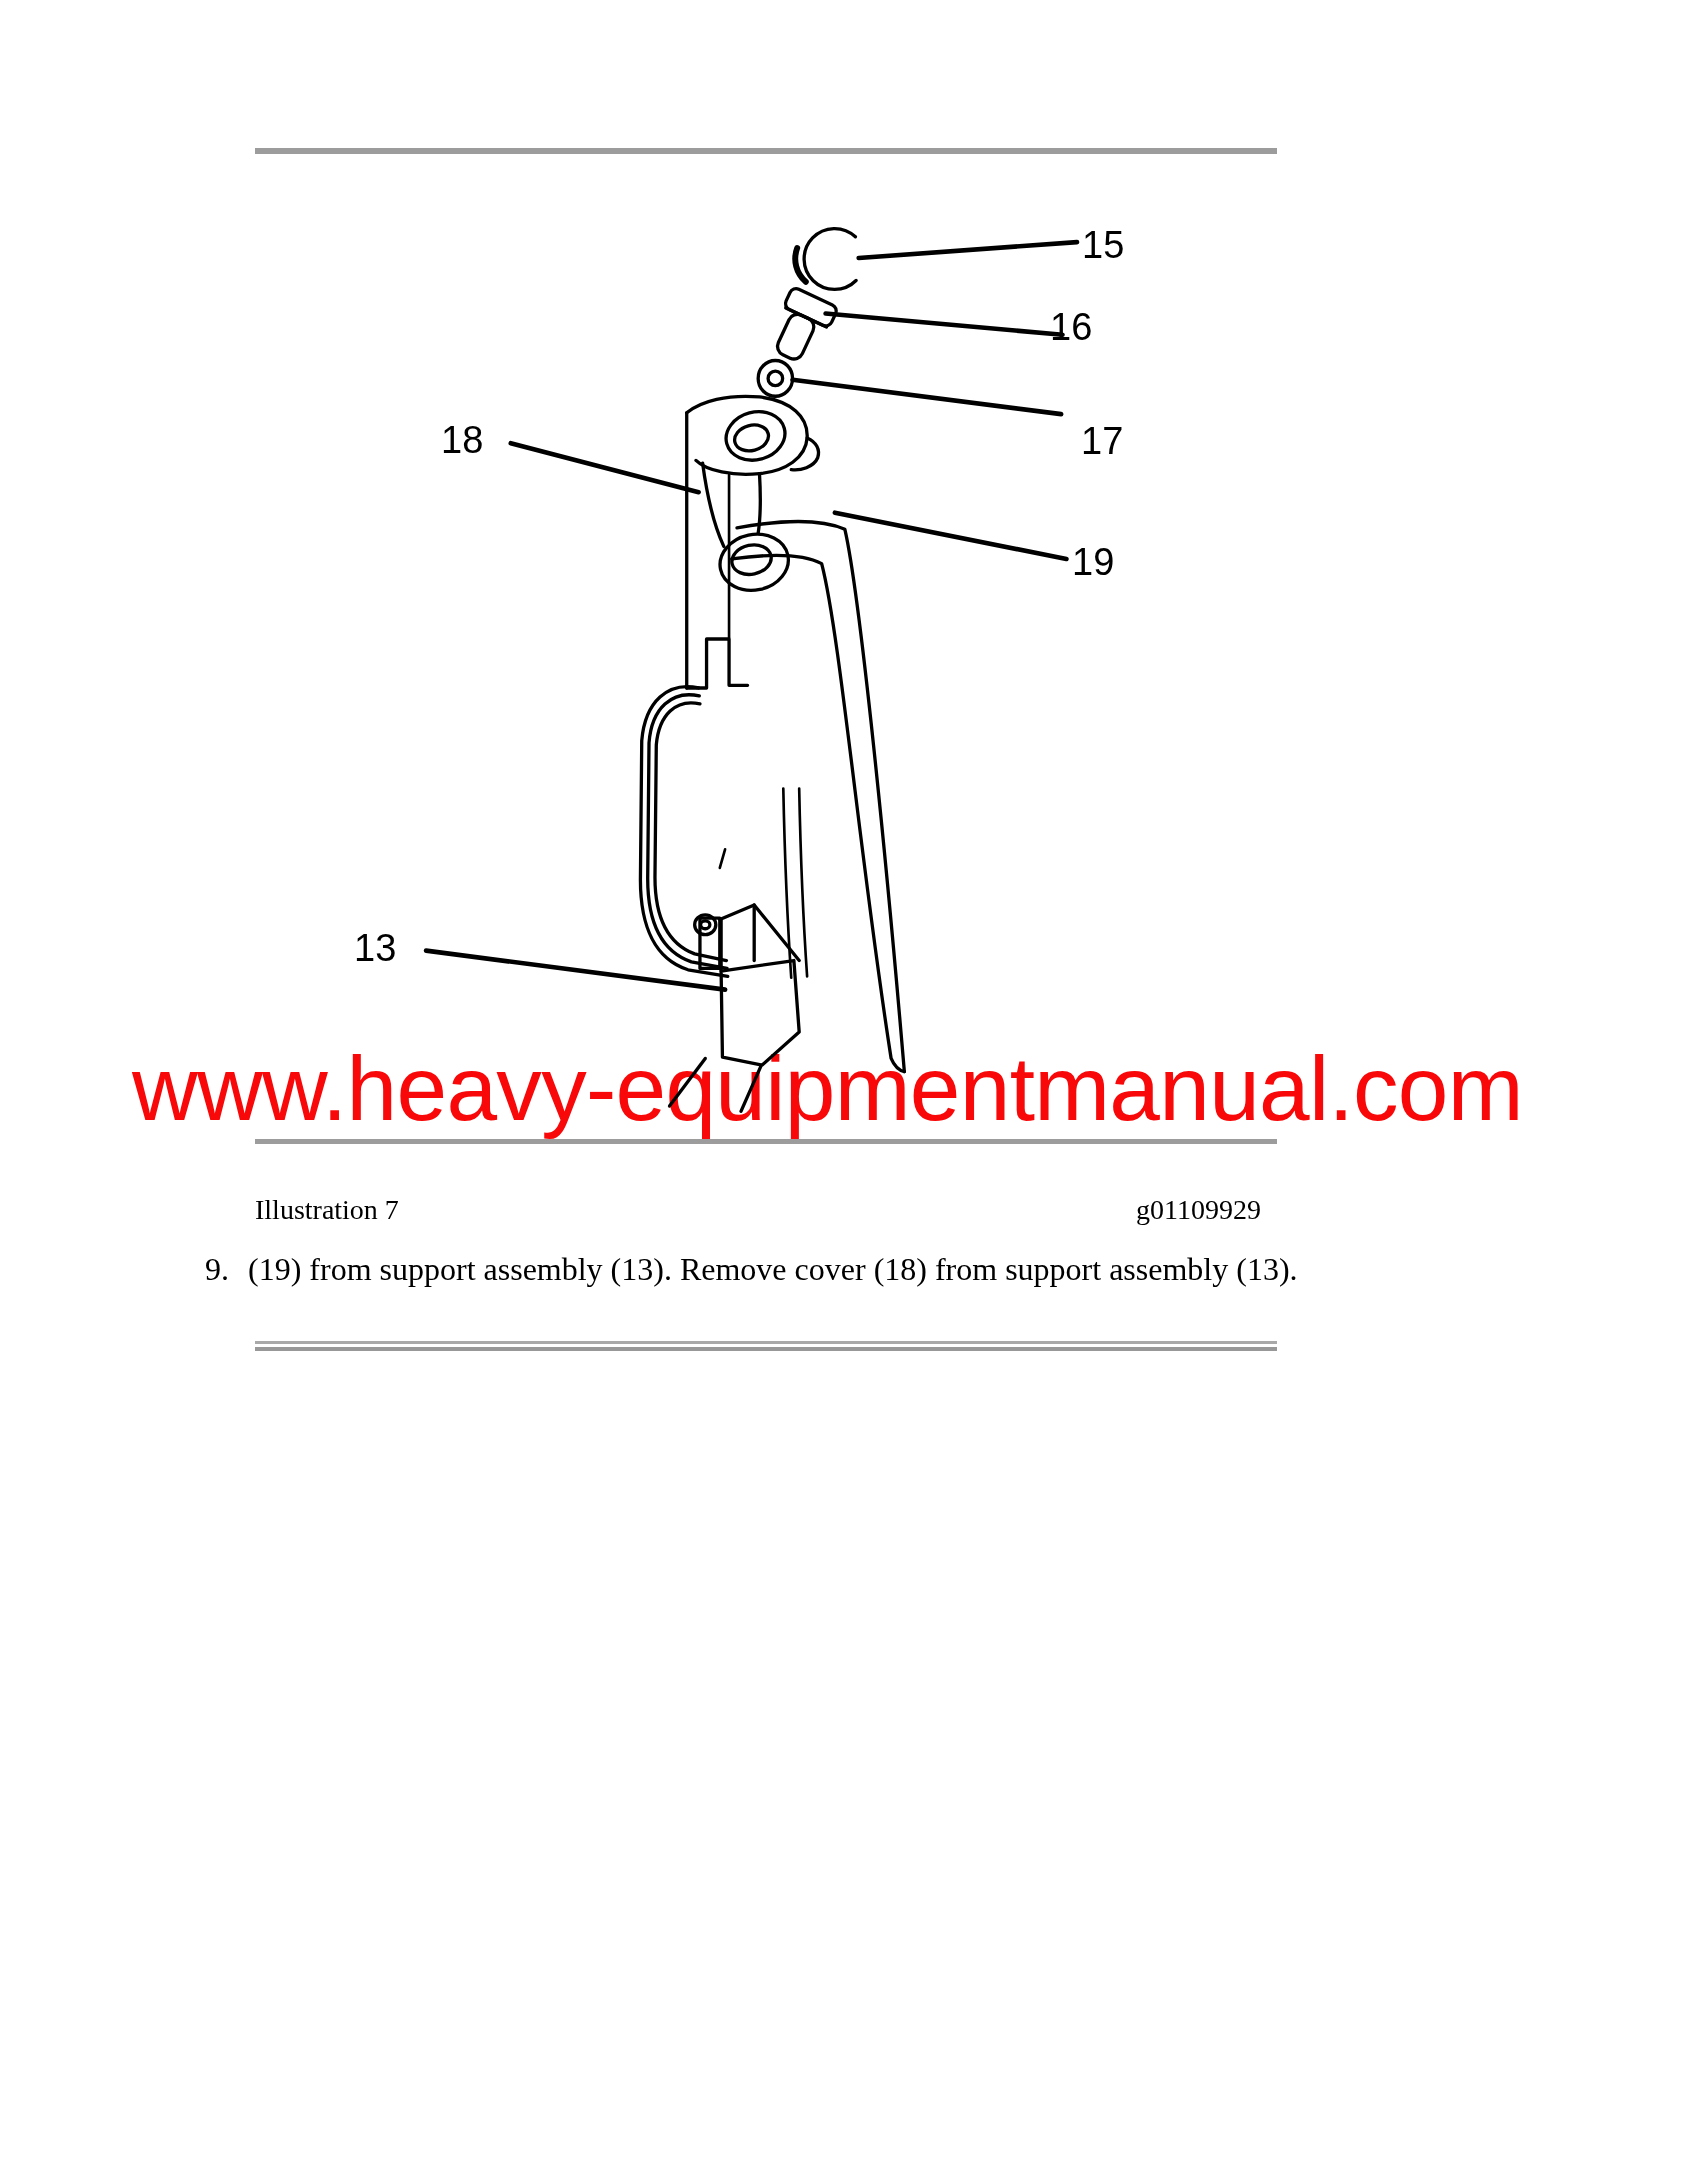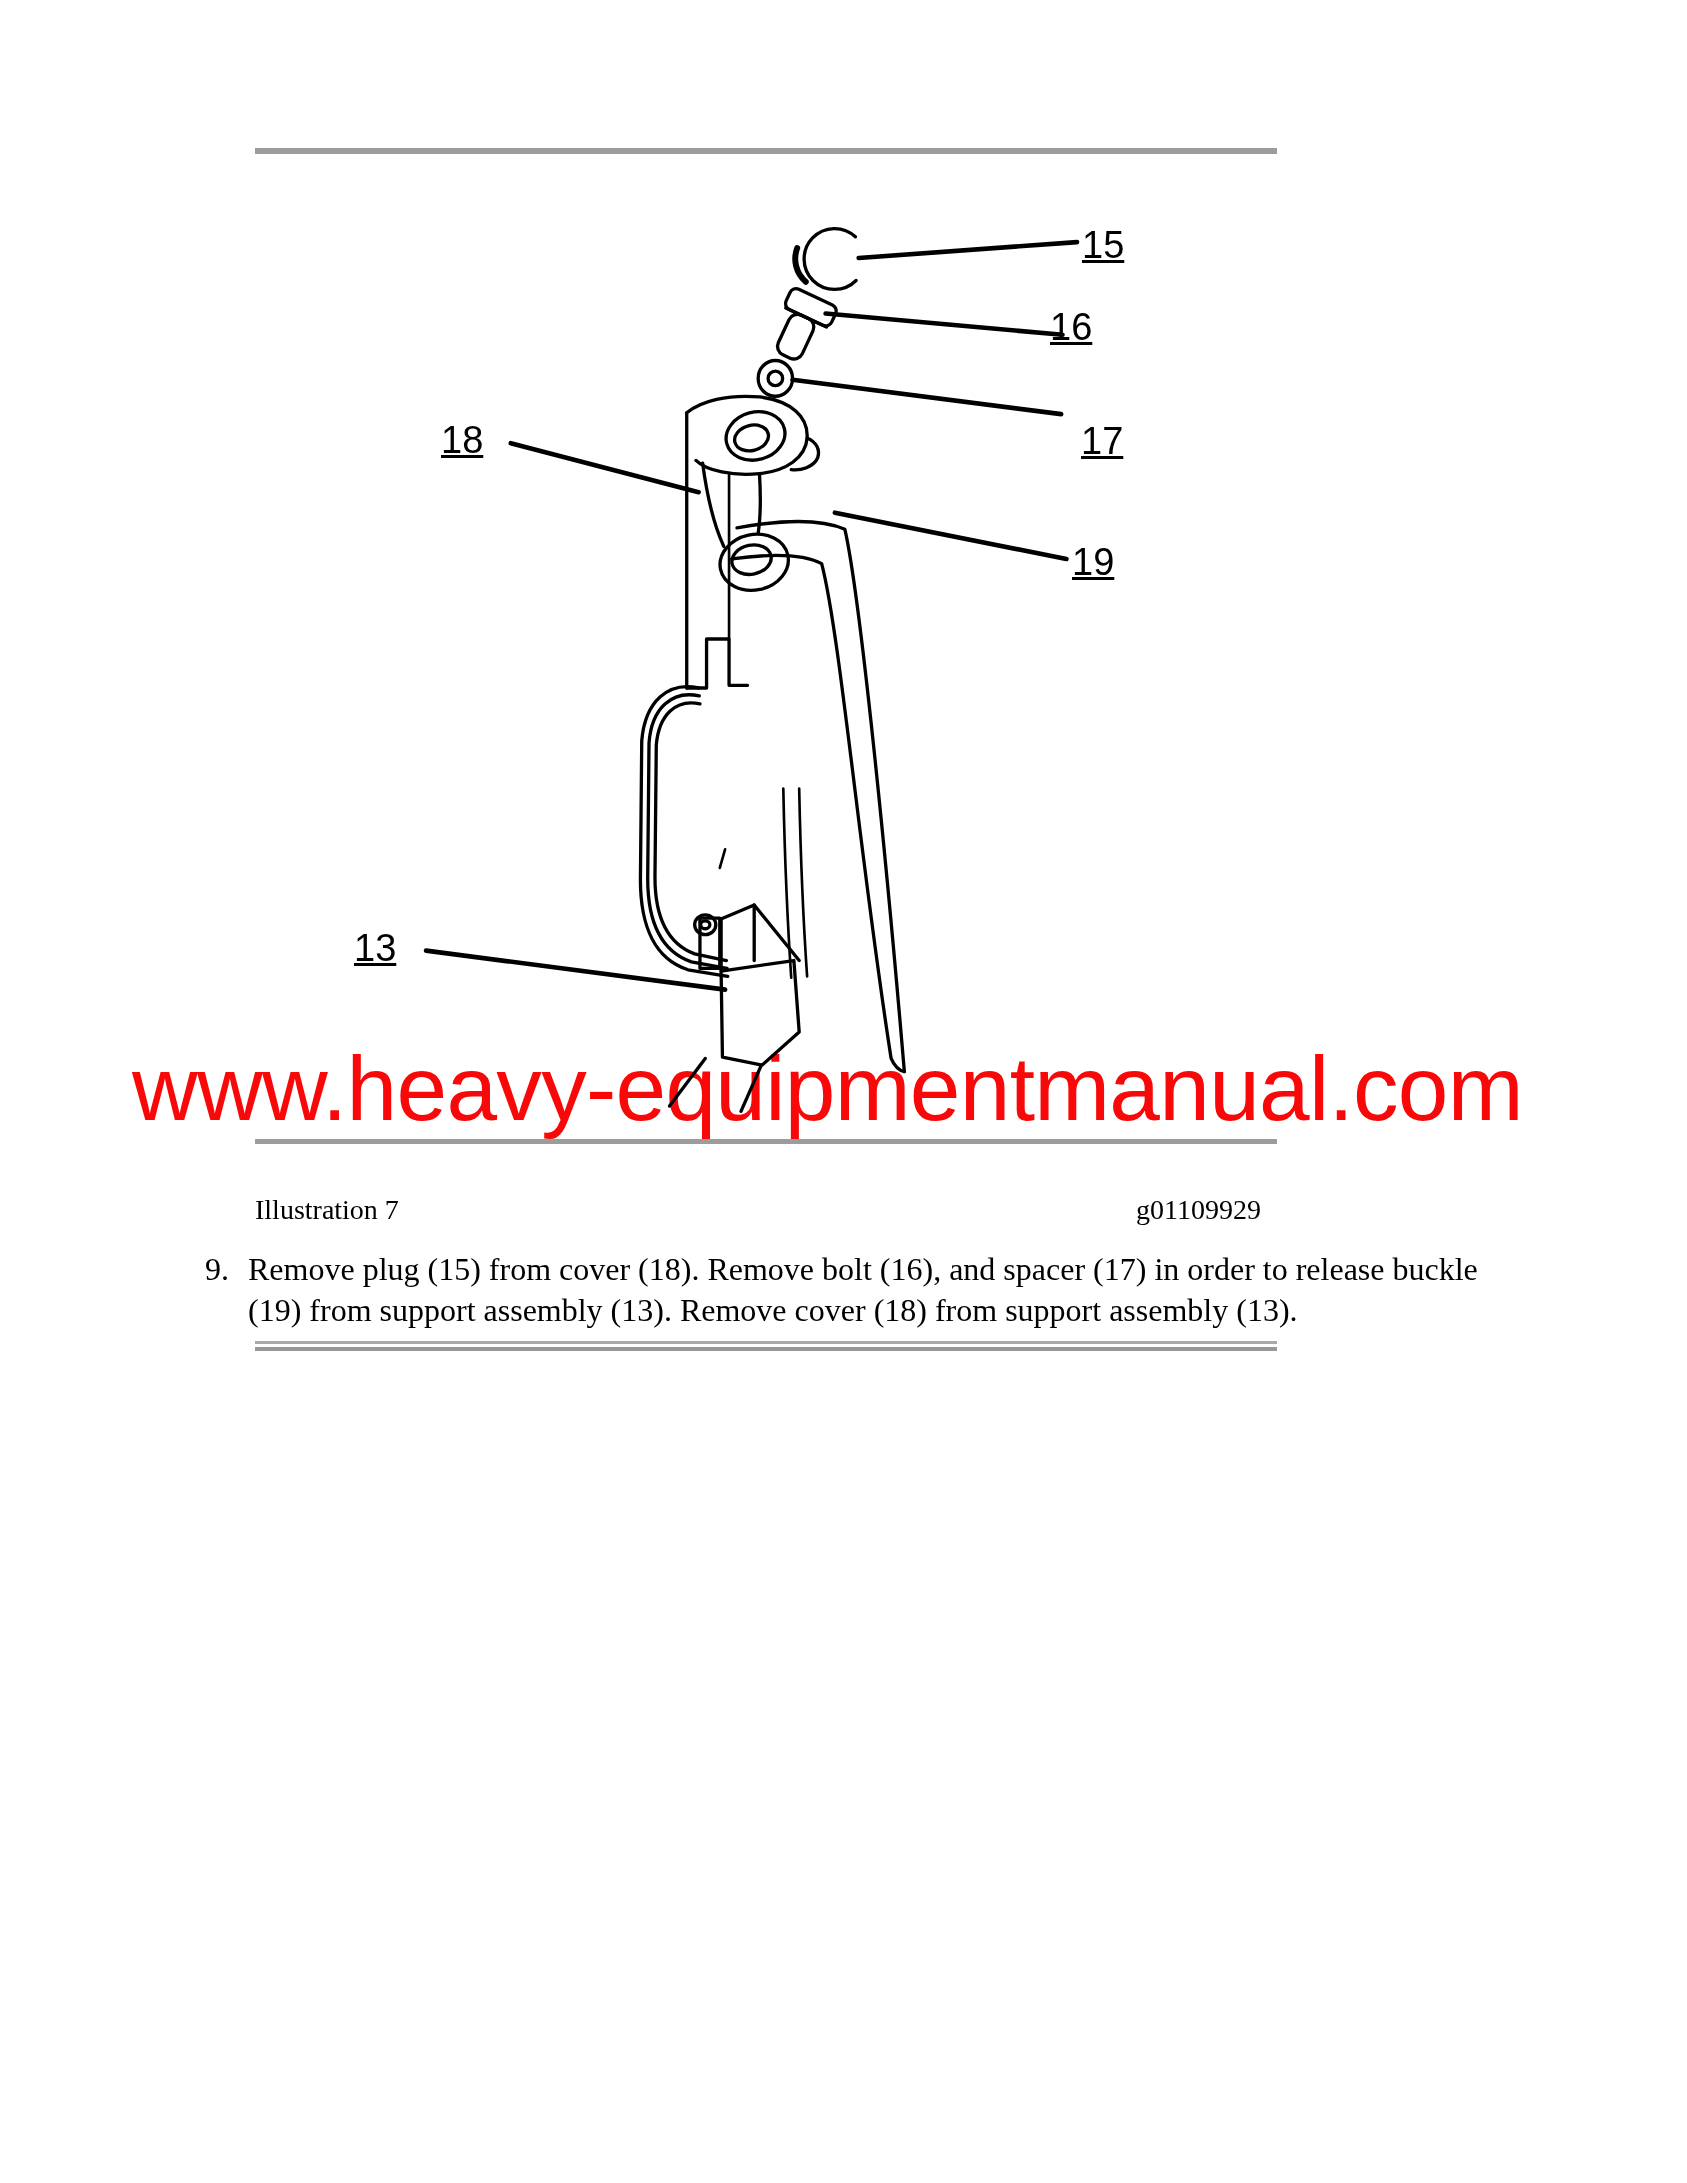--- a/index.html
+++ b/index.html
@@ -39,21 +39,20 @@
     z-index:2;
   }
   
   .part-label{
     position:absolute;
     font-family:"Liberation Sans", sans-serif;
     font-size:38px;
     line-height:1;
     color:#000;
     z-index:3;
-    text-decoration:underline;
   }
   .lbl-15{left:1082px;top:226px;}
   .lbl-16{left:1050px;top:308px;}
   .lbl-17{left:1081px;top:422px;}
   .lbl-18{left:441px;top:421px;}
   .lbl-19{left:1072px;top:543px;}
   .lbl-13{left:354px;top:929px;}
   
   .caption-row{
     position:absolute;left:255px;top:1195px;width:1006px;
@@ -163,21 +162,20 @@
   <div class="rule rule-mid"></div>
 
   <div class="caption-row">
     <span>Illustration 7</span>
     <span>g01109929</span>
   </div>
 
   <div class="step">
     <div class="step-num">9.</div>
     <div class="step-lines">
-      <div class="step-line">Remove plug (15) from cover (18). Remove bolt (16), and spacer (17) in order to release buckle</div>
       <div class="step-line">(19) from support assembly (13). Remove cover (18) from support assembly (13).</div>
     </div>
   </div>
 
   <div class="rule rule-bottom"></div>
 
 </div>
 
 
 </body></html>

